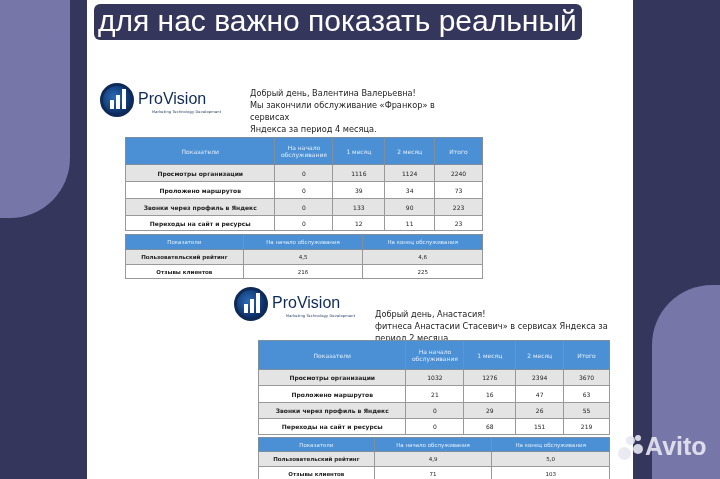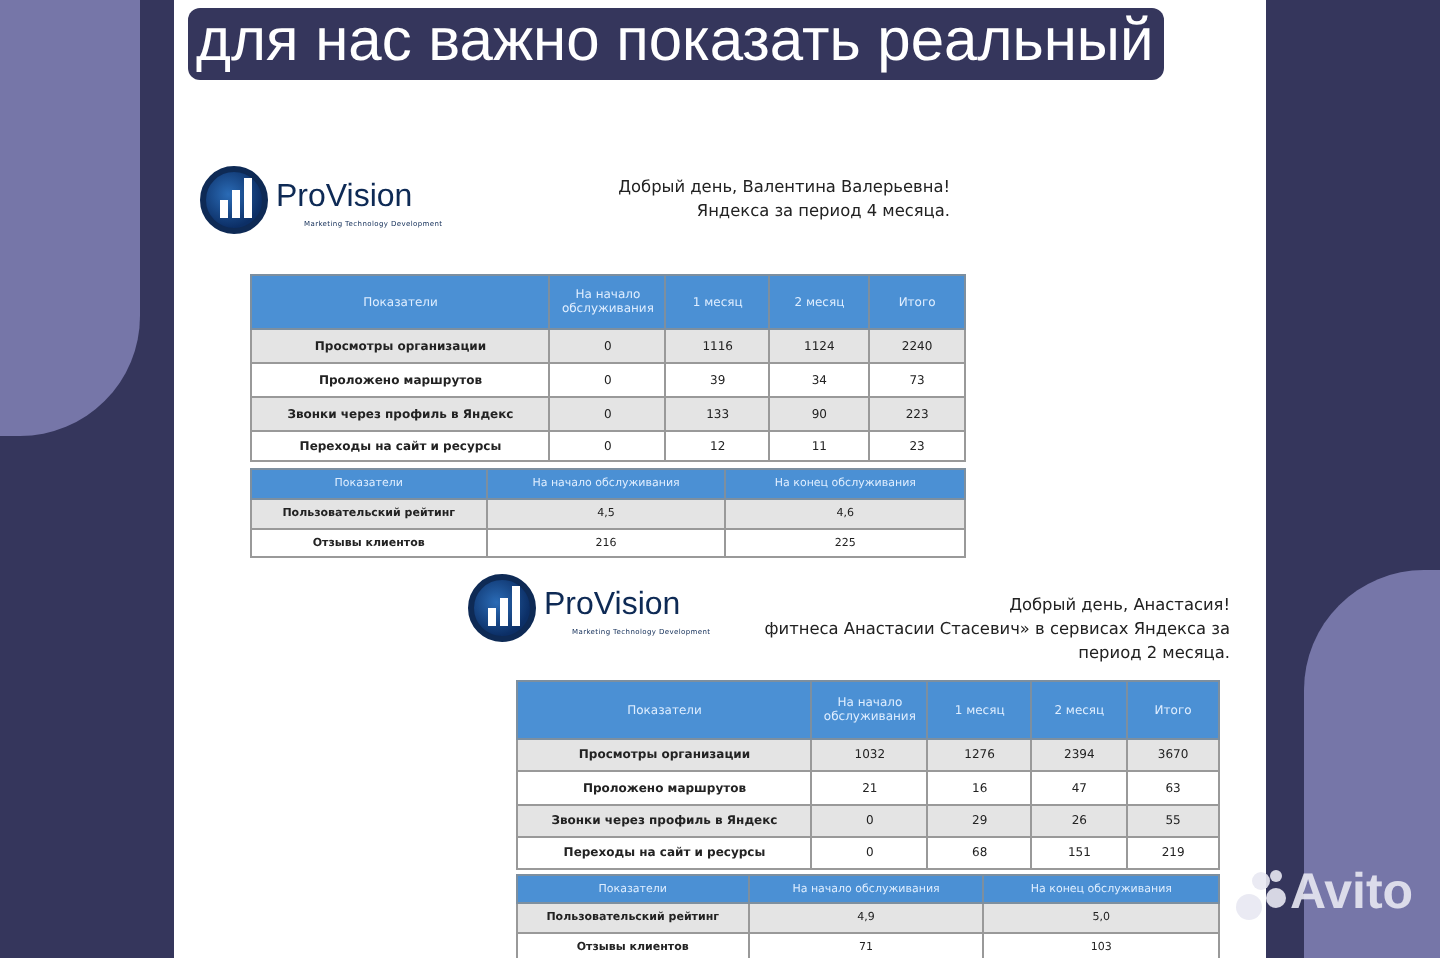--- a/index.html
+++ b/index.html
@@ -9,21 +9,21 @@
   .side-right { position:absolute; left:633px; top:0; width:87px; height:479px; background:#35365c; }
   .side-right .blob { position:absolute; left:19px; top:285px; width:100px; height:220px; background:#7676a8; border-top-left-radius:60px; }
   .headline { position:absolute; left:94px; top:4px; font-family:"Liberation Sans", sans-serif; font-size:30px; line-height:34px; color:#ffffff; }
   .headline span { background:#35365c; padding:0 5px 2px 4px; border-radius:6px; display:inline-block; margin-bottom:2px; }
   .logo { position:absolute; display:flex; align-items:flex-start; }
   .logo-mark { width:34px; height:34px; border-radius:50%; background:radial-gradient(circle at 40% 40%, #2a6bb6, #0c2f66 70%); border:3px solid #0e2a55; box-sizing:border-box; position:relative; }
   .logo-mark .bar { position:absolute; bottom:5px; width:4px; background:#ffffff; }
   .logo-text { margin-left:4px; }
   .logo-name { font-family:"Liberation Sans", sans-serif; font-size:16px; color:#0e2a55; line-height:22px; margin-top:5px; }
   .logo-tag { font-size:3.5px; color:#0e2a55; letter-spacing:0.2px; margin-left:14px; }
-  .greeting { position:absolute; font-size:8.2px; color:#222; text-align:right; line-height:12px; }
+  .greeting { position:absolute; font-size:8.2px; color:#222; text-align:left; line-height:12px; }
   table.data { position:absolute; border-collapse:collapse; font-size:6px; color:#222; }
   table.data th { background:#4b90d4; color:#dfeeff; font-weight:normal; border:1px solid #7d8f9f; text-align:center; }
   table.data td { border:1px solid #999; text-align:center; }
   table.data tr.alt td { background:#e4e4e4; }
   table.data td.label { font-weight:bold; }
   .avito { position:absolute; left:616px; top:432px; display:flex; align-items:center; opacity:0.9; }
   .avito-dots { position:relative; width:28px; height:28px; }
   .avito-dots i { position:absolute; border-radius:50%; background:#e8e8f2; }
   .avito-word { font-family:"Liberation Sans", sans-serif; font-weight:bold; font-size:25px; color:#e8e8f2; margin-left:1px; }
 </style>
@@ -47,20 +47,21 @@
     <div class="bar" style="left:13px; height:14px;"></div>
     <div class="bar" style="left:19px; height:20px;"></div>
   </div>
   <div class="logo-text">
     <div class="logo-name">ProVision</div>
     <div class="logo-tag">Marketing Technology Development</div>
   </div>
 </div>
 <div class="greeting" style="left:250px; top:87px; width:225px;">
   <div>Добрый день, Валентина Валерьевна!</div>
+  <div>Мы закончили обслуживание «Франкор» в сервисах</div>
   <div>Яндекса за период 4 месяца.</div>
 </div>
 
 <table class="data" style="left:125px; top:137px; width:358px;">
   <colgroup>
       <col style="width:150px">
       <col style="width:58px">
       <col style="width:52px">
       <col style="width:50px">
       <col style="width:48px">
@@ -133,21 +134,21 @@
   <div class="logo-mark">
     <div class="bar" style="left:7px; height:9px;"></div>
     <div class="bar" style="left:13px; height:14px;"></div>
     <div class="bar" style="left:19px; height:20px;"></div>
   </div>
   <div class="logo-text">
     <div class="logo-name">ProVision</div>
     <div class="logo-tag">Marketing Technology Development</div>
   </div>
 </div>
-<div class="greeting" style="left:375px; top:296px; width:240px;">
+<div class="greeting" style="left:375px; top:308px; width:240px;">
   <div>Добрый день, Анастасия!</div>
   <div>фитнеса Анастасии Стасевич» в сервисах Яндекса за</div>
   <div>период 2 месяца.</div>
 </div>
 
 <table class="data" style="left:258px; top:340px; width:352px;">
   <colgroup>
       <col style="width:148px">
       <col style="width:58px">
       <col style="width:52px">

